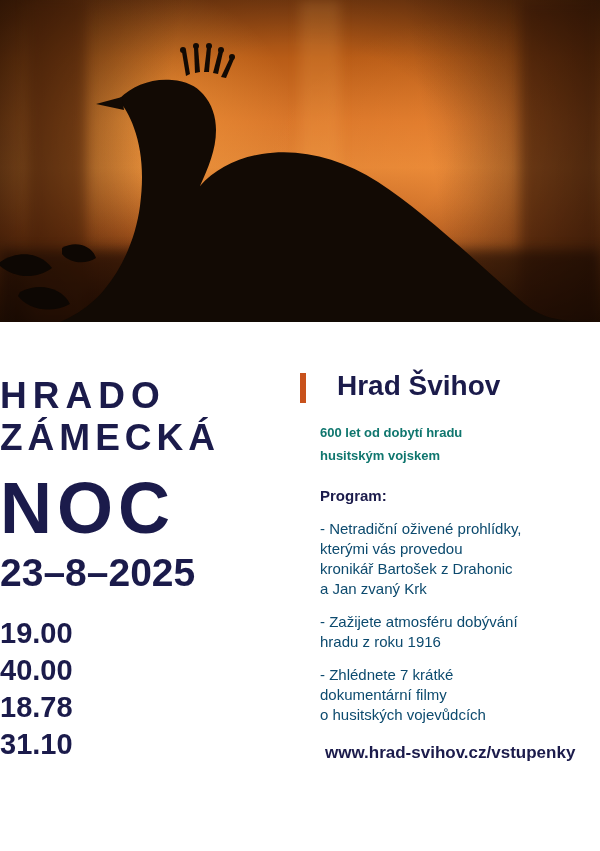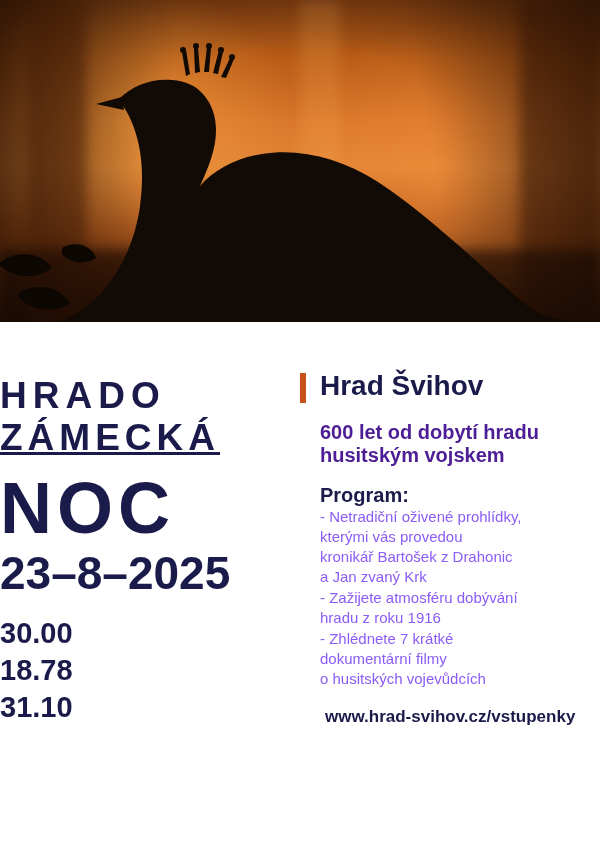--- a/index.html
+++ b/index.html
@@ -100,31 +100,30 @@
     font-size: 37px;
     line-height: 40px;
     letter-spacing: 6px;
     font-weight: 700;
   }
   .t-zamecka {
     font-size: 37px;
     line-height: 44px;
     letter-spacing: 5px;
     font-weight: 700;
-    text-decoration: underline;
   }
   .t-noc {
     font-size: 72px;
     line-height: 70px;
     letter-spacing: 5px;
     font-weight: 700;
     margin-top: 13px;
   }
   .t-date {
-    font-size: 46px;
+    font-size: 39px;
     line-height: 48px;
     letter-spacing: 0px;
     font-weight: 700;
     margin-top: 6px;
   }
   .times {
     margin-top: 18px;
     font-size: 29px;
     line-height: 37px;
     font-weight: 700;
@@ -135,60 +134,61 @@
   .right-col {
     position: absolute;
     left: 300px;
     top: 0;
     width: 285px;
   }
   .venue-row {
     display: flex;
     align-items: flex-start;
     margin-top: 48px;
+    gap: 17px;
   }
   .venue-bar {
     width: 6px;
     height: 30px;
     background: #c8521c;
     margin-right: 14px;
     margin-top: 3px;
     flex: 0 0 auto;
   }
   .venue-name {
     font-size: 28px;
     line-height: 32px;
     font-weight: 700;
     color: #1b1b4b;
   }
   .subtitle {
     margin-top: 18px;
     margin-left: 20px;
-    font-size: 20px;
+    font-size: 13px;
     line-height: 23px;
     font-weight: 700;
-    color: #4c1d95;
+    color: #0f766e;
     width: 250px;
   }
   .program {
     margin-top: 18px;
     margin-left: 20px;
     width: 258px;
   }
   .program-heading {
-    font-size: 20px;
+    font-size: 15px;
     line-height: 21px;
     font-weight: 700;
     color: #1b1b4b;
   }
   .program-item {
     font-size: 15px;
     line-height: 20px;
-    color: #8b5cf6;
-    margin-top: 1px;
+    color: #0c4a6e;
+    margin-top: 13px;
     white-space: pre-line;
   }
   .weblink {
     margin-top: 18px;
     margin-left: 25px;
     font-size: 17px;
     font-weight: 700;
     color: #1b1b4b;
   }
 </style>
@@ -247,21 +247,22 @@
   <div class="lower">
 
     <div class="left-col">
       <div class="title-block">
         <div class="t-hrado">HRADO</div>
         <div class="t-zamecka">ZÁMECKÁ</div>
         <div class="t-noc">NOC</div>
         <div class="t-date">23–8–2025</div>
       </div>
       <div class="times">
-        <div>30.00</div>
+        <div>19.00</div>
+        <div>40.00</div>
         <div>18.78</div>
         <div>31.10</div>
       </div>
     </div>
 
     <div class="right-col">
       <div class="venue-row">
         <div class="venue-bar"></div>
         <div class="venue-name">Hrad Švihov</div>
       </div>

